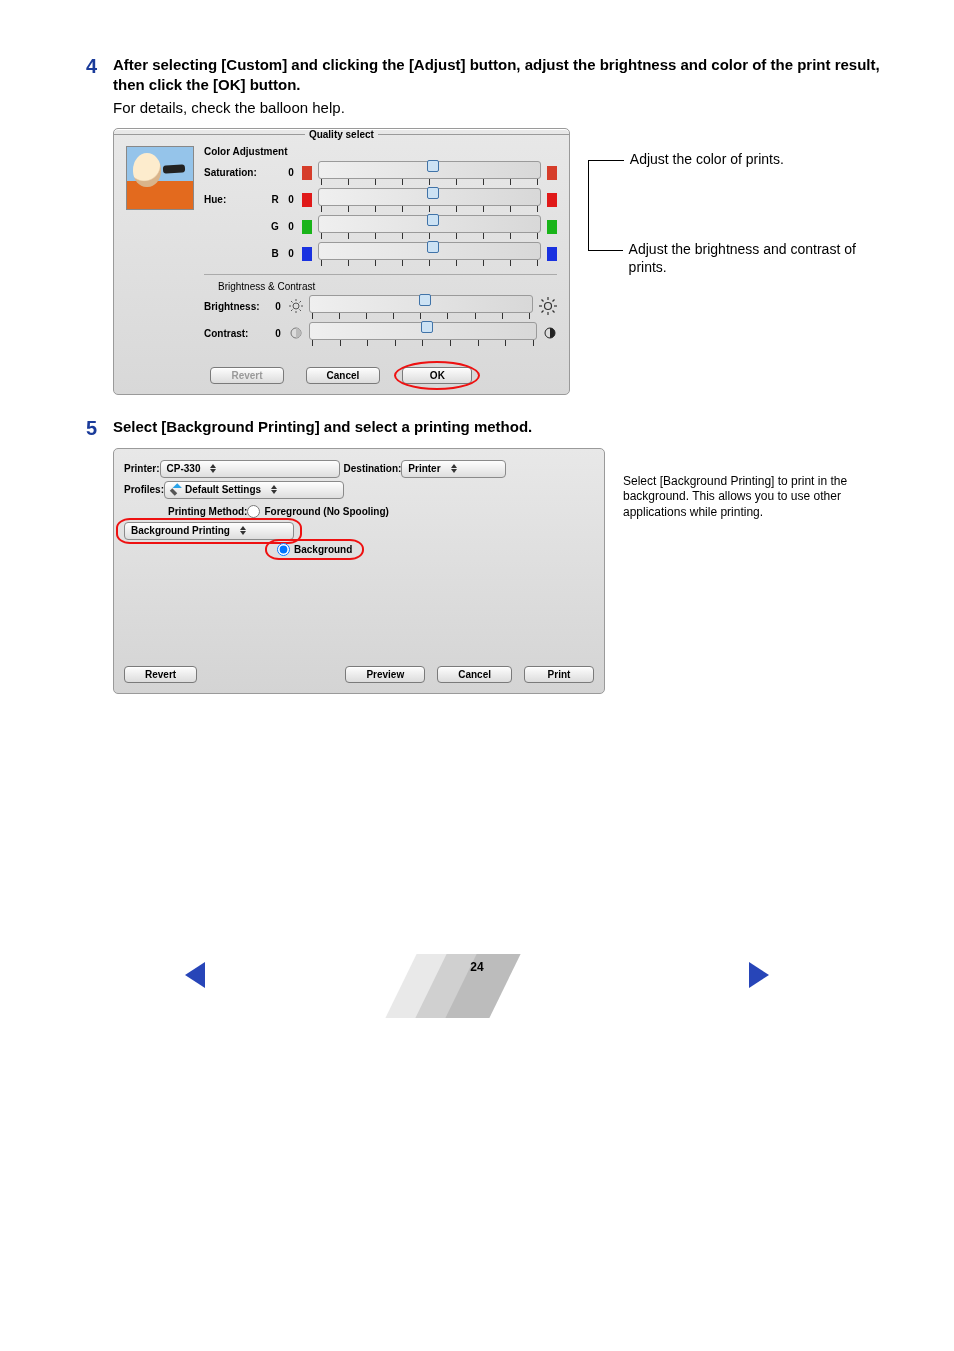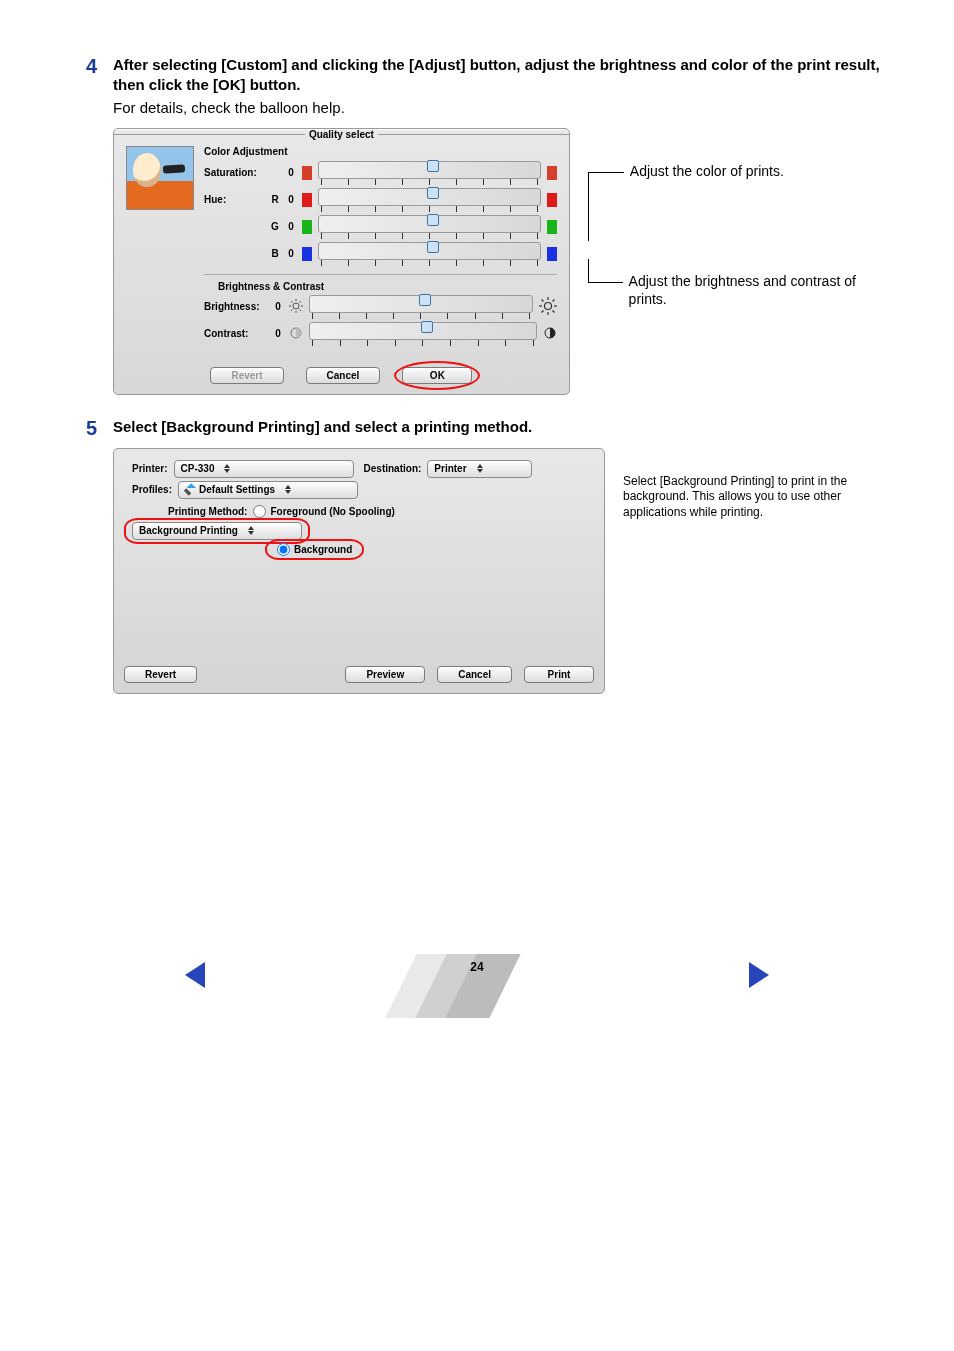--- a/index.html
+++ b/index.html
@@ -88,21 +88,21 @@
     background:linear-gradient(90deg,#efefef,#d8d8d8);
     border:1px solid #9a9a9a; border-radius:3px;
   }
   .slider::before{ 
     content:""; position:absolute; left:49%; top:-2px; width:10px;height:10px;
     background:#cce2f4; border:1px solid #4073a8; border-radius:2px;
   }
   .ticks{height:6px;display:flex;justify-content:space-between;padding:0 3px;}
   .ticks span{width:1px;height:6px;background:#333;}
   hr.f { border:none;border-top:1px solid #aaa;margin:8px 0 0 0;}
-  .bc-hdr{font-weight:bold;margin:6px 0 2px 14px;}
+  .bc-hdr{font-weight:normal;margin:6px 0 2px 14px;}
 
   .btnrow{display:flex;gap:22px;justify-content:center;margin-top:10px;}
   .macbtn{
     min-width:70px; padding:2px 20px; font-size:10px; font-weight:bold;
     background:linear-gradient(#fdfdfd,#dcdcdc);
     border:1px solid #7a7a7a;border-radius:4px;
     box-shadow:inset 0 1px 0 #fff;
   }
   .macbtn.disabled{color:#9a9a9a;}
   .ok-circle{
@@ -117,31 +117,31 @@
   .anno-col{ margin-left:18px; font-size:14px; line-height:1.3; }
   .anno-lead{ display:flex; align-items:flex-start;}
   .anno-lead .lead{
     width:36px;height:1px;border-top:1px solid #000;margin-top:10px;margin-right:6px;
     position:relative;
   }
   .anno-lead .lead.hi::before,
   .anno-lead .lead.lo::before{ content:"";position:absolute;left:0;width:1px;background:#000;}
   .anno-lead .lead.hi::before{top:0;height:68px;}
   .anno-lead .lead.lo::before{top:-24px;height:24px;}
-  .anno-group1{margin-top:34px;}
-  .anno-group2{margin-top:92px;}
+  .anno-group1{margin-top:22px;}
+  .anno-group2{margin-top:72px;}
 
   
   .dialog2{
     width:470px;
     background:linear-gradient(#e8e8e8,#d4d4d4);
     border:1px solid #9a9a9a;border-radius:5px;
     font-size:10px;padding:8px 10px 10px 10px;
   }
-  .d2-row{display:flex;align-items:center;gap:6px;margin:3px 8px;}
+  .d2-row{display:flex;align-items:center;margin:3px 0;}
   .d2-row .lab{font-weight:bold;}
   .combo{
     flex:0 0 auto;display:inline-flex;align-items:center;
     background:linear-gradient(#fefefe,#dedede);
     border:1px solid #8a8a8a;border-radius:4px;
     height:16px;font-weight:bold;padding:0 2px 0 6px;font-size:10px;
   }
   .combo .arrow{
     width:14px;height:12px;margin-left:6px;
     display:flex;flex-direction:column;justify-content:center;align-items:center;gap:1px;

